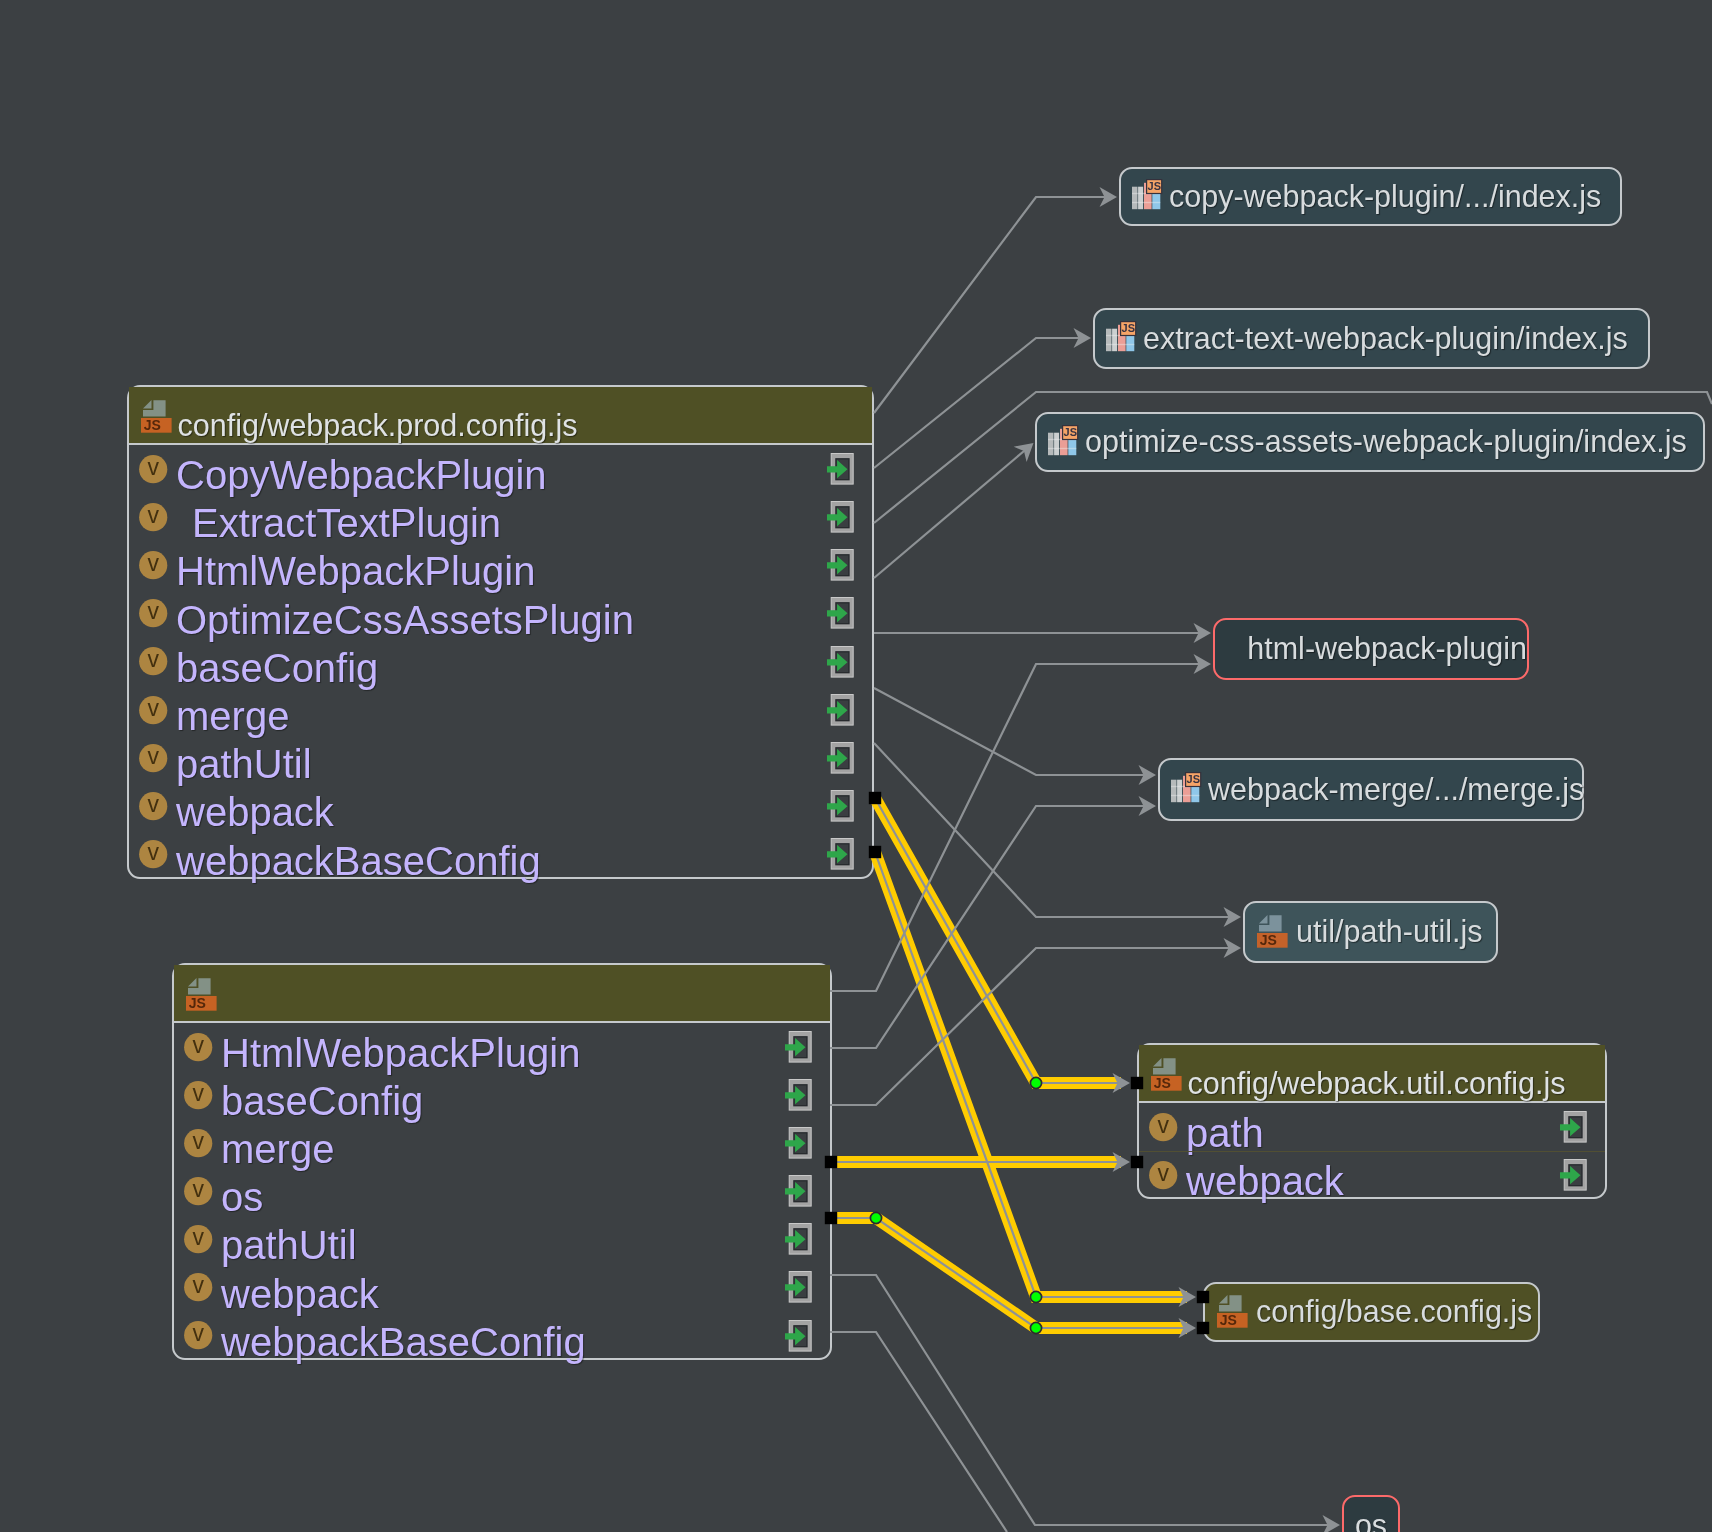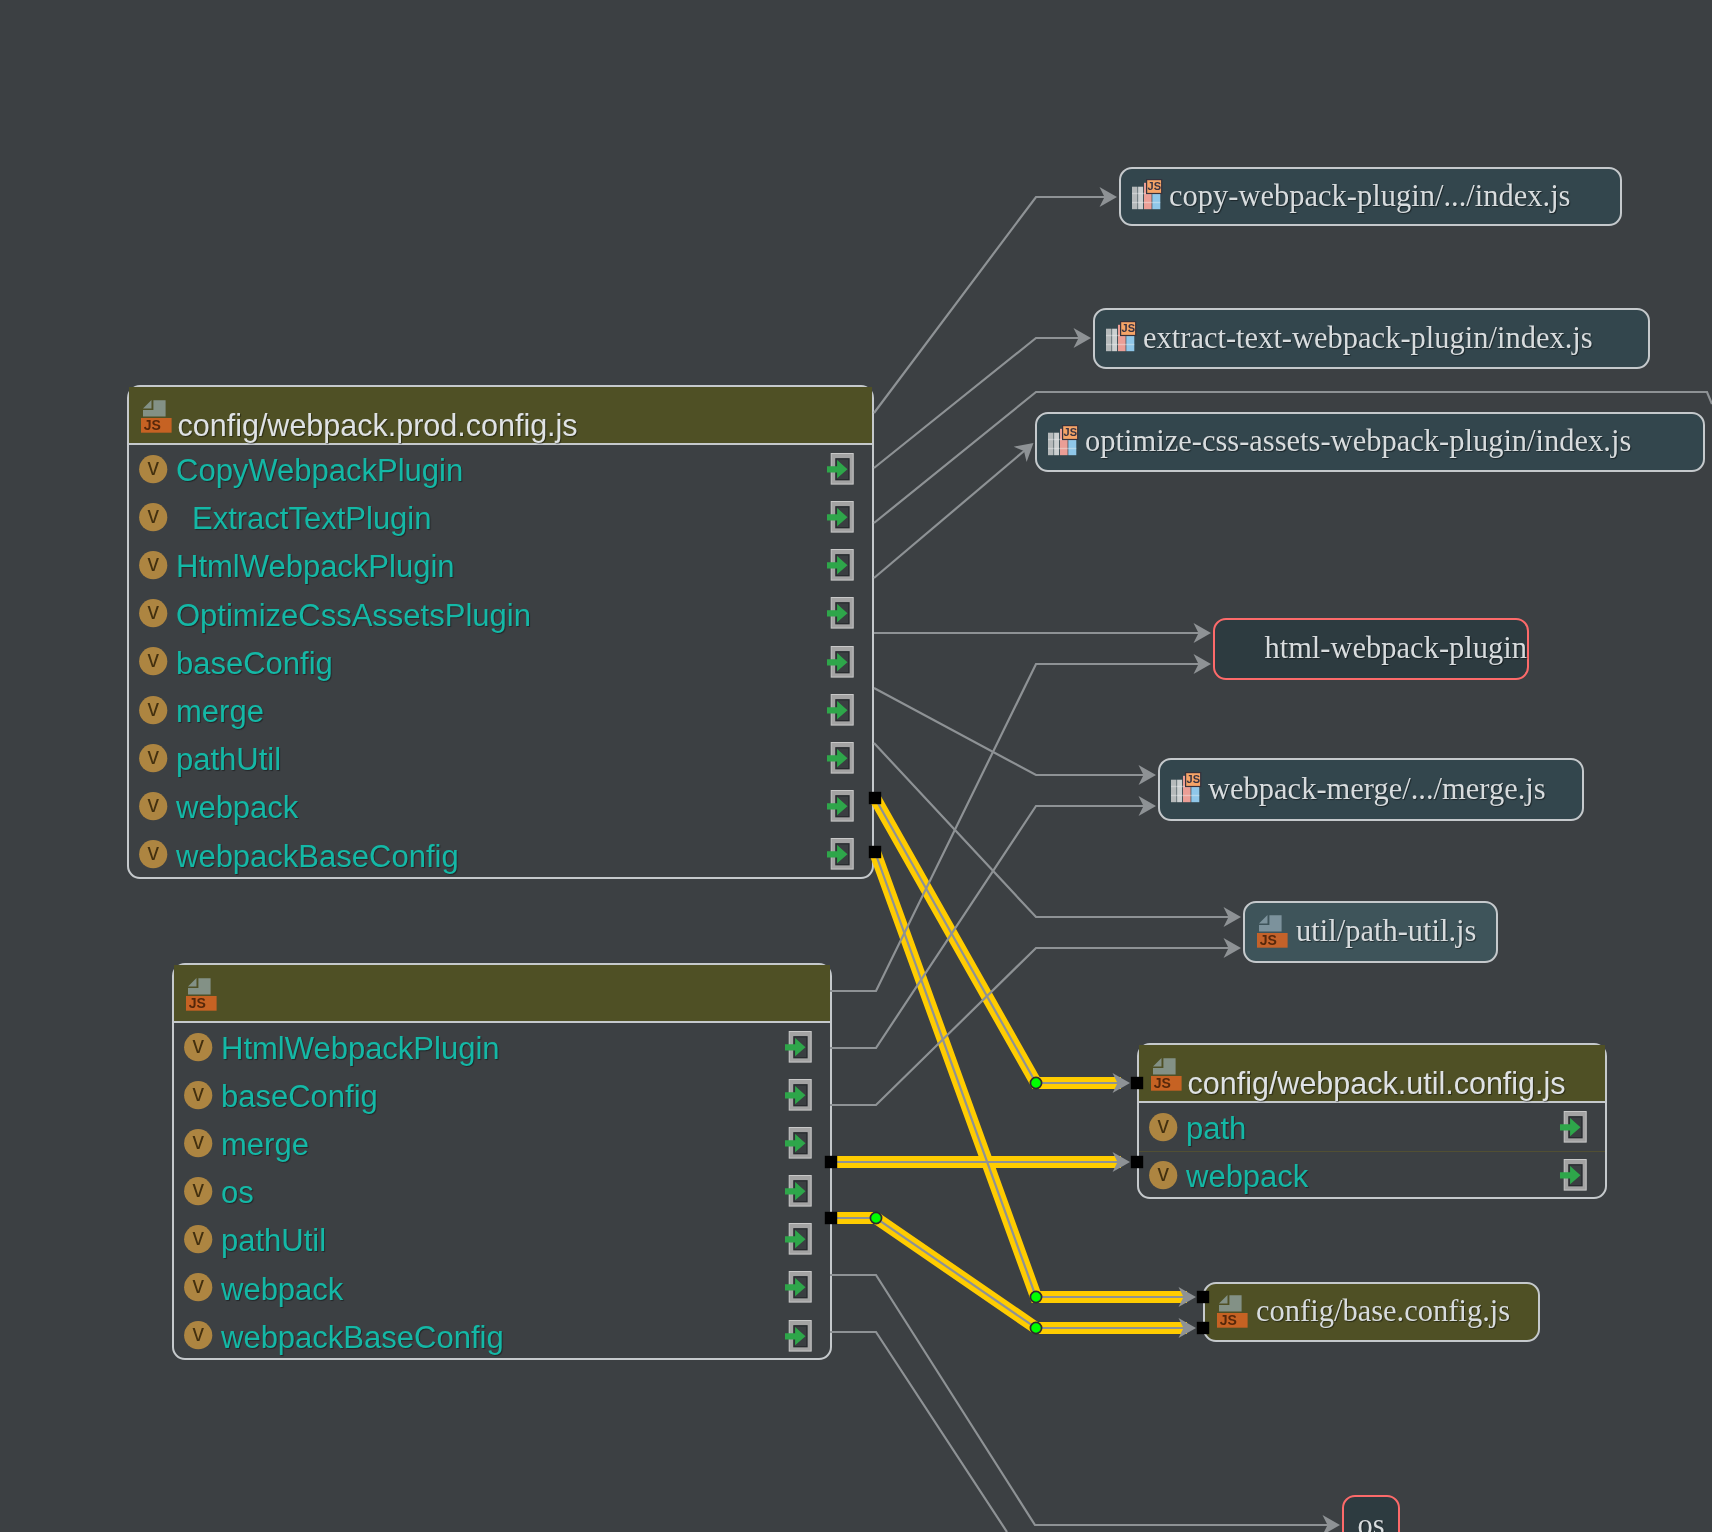--- a/index.html
+++ b/index.html
@@ -12,28 +12,28 @@
 
   .node{position:absolute;box-sizing:border-box;border-radius:13px;}
 
   
   .filenode{border:2px solid #c5c9cc;background:#3c4043;}
   .fnhead{background:#4f5025;position:relative;
           border-bottom:2px solid #c5c9cc;box-sizing:border-box;}
   .ttl{position:absolute;transform:translateZ(0);font-size:30.5px;color:#dfe2e4;white-space:nowrap;
        text-shadow:1px 1px 1px rgba(0,0,0,.45);margin-top:9px;}
   .fnrow{position:relative;box-sizing:border-box;}
-  .rlabel{position:absolute;transform:translateZ(0);font-size:31px;color:#14b8a6;white-space:nowrap;
+  .rlabel{position:absolute;transform:translateZ(0);font-size:40px;color:#c4b5fd;white-space:nowrap;
           text-shadow:1px 1px 1px rgba(0,0,0,.4);}
   .sep{position:absolute;left:0;right:0;height:1px;background:#514f33;}
 
   
   .leafnode{box-sizing:border-box;position:absolute;}
   .leafnode .label{position:absolute;transform:translateZ(0);font-size:30.5px;color:#d8dcde;white-space:nowrap;
-                   text-shadow:1px 1px 1px rgba(0,0,0,.45);font-family:Liberation Serif, serif;}
+                   text-shadow:1px 1px 1px rgba(0,0,0,.45);}
   .libnode{background:#33464d;border:2px solid #c5c9cc;}
   .utilnode{background:#3e545a;border:2px solid #c5c9cc;}
   .extnode{background:#2d3b40;border:2px solid #fc6a6a;}
   .olivenode{background:#4f5025;border:2px solid #c5c9cc;}
   .ico{position:absolute;display:block;transform:translateZ(0);}
 </style>
 </head>
 <body>
 
 <div id="canvas">

